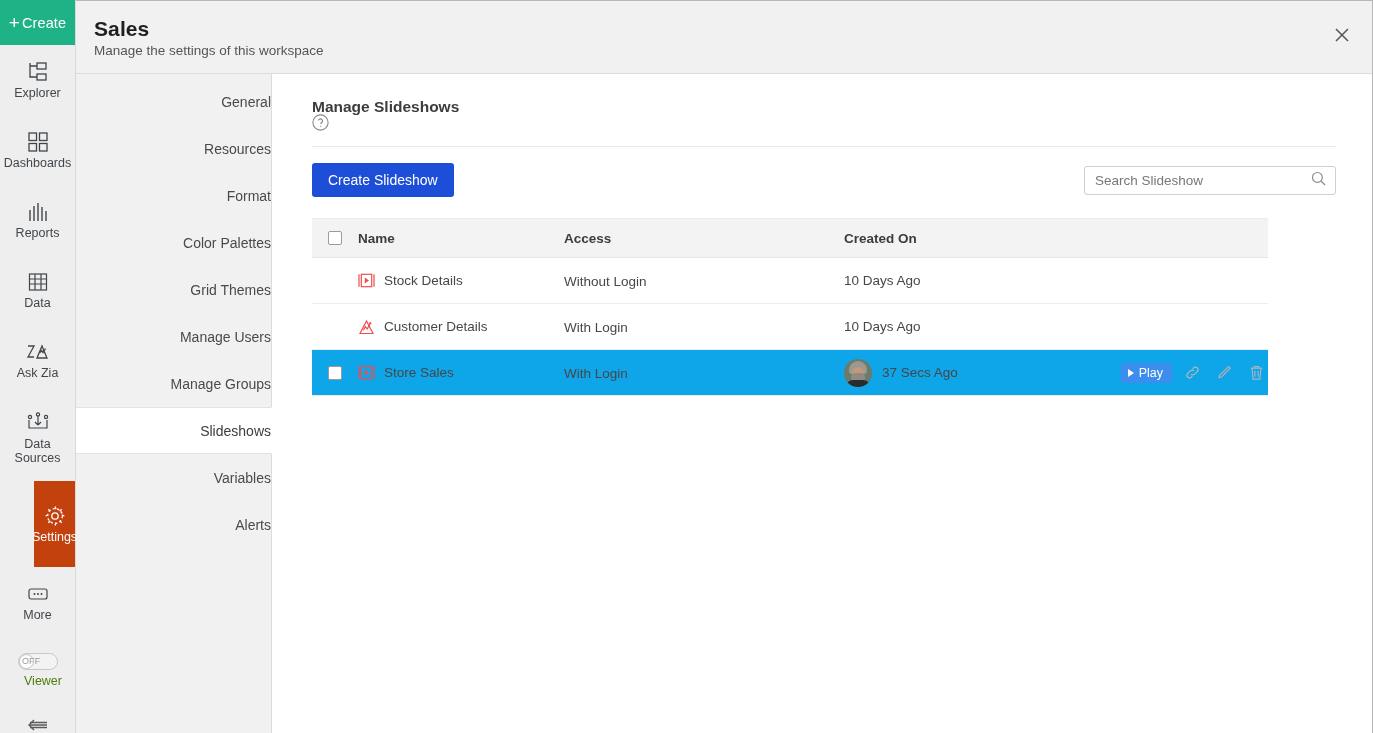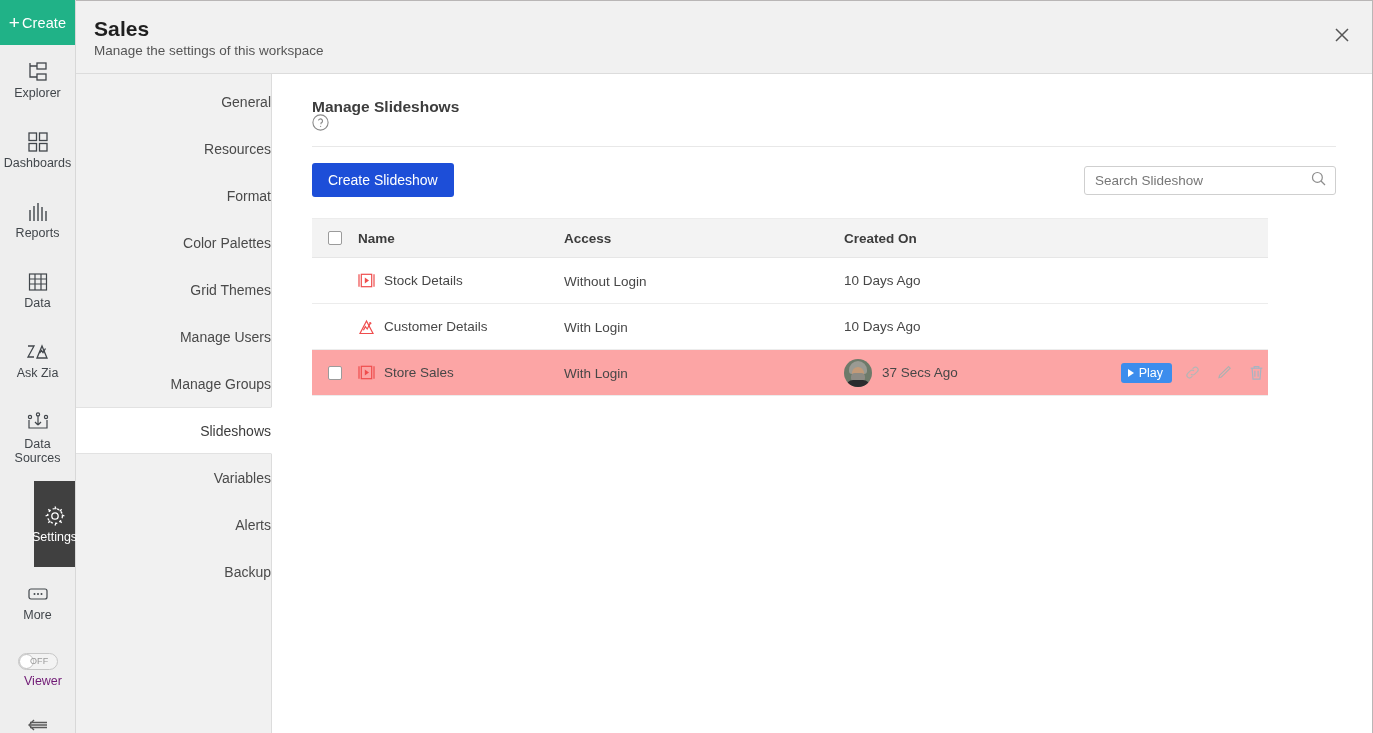--- a/index.html
+++ b/index.html
@@ -55,21 +55,21 @@
     color: #41464b;
     font-size: 12.5px;
     cursor: pointer;
     gap: 3px;
     padding: 4px 2px;
     text-align: center;
     line-height: 1.08;
   }
   .rail-item.two-line { height: 86px; }
   .rail-item.active {
-    background: #404040;
+    background: #c2410c;
     color: #ffffff;
     margin-left: 34px;
   }
   .rail-item.active svg { stroke: #ffffff; }
   .rail-item svg { stroke: #41464b; }
   .rail-icon { height: 24px; display: flex; align-items: center; justify-content: center; }
   .rail-label { white-space: pre-line; }
 
   .viewer-item {
     height: 66px;
@@ -83,24 +83,24 @@
     background: #f3f3f3;
     display: flex; align-items: center;
     position: relative;
   }
   .toggle .knob {
     width: 15px; height: 15px; border-radius: 50%;
     background: #ffffff; border: 1px solid #c2c2c2;
     position: absolute; left: 0px;
   }
   .toggle .off-label {
-    position: absolute; right: 8px;
+    position: absolute; right: 16px;
     font-size: 9px; color: #9a9a9a; letter-spacing: .2px;
   }
-  .viewer-label { font-size: 12.5px; color: #701a75; margin-left: 11px; }
+  .viewer-label { font-size: 12.5px; color: #4d7c0f; margin-left: 11px; }
   .collapse-item {
     height: 48px;
     display: flex; align-items: center; justify-content: center;
     cursor: pointer;
   }
 
   
   .panel {
     flex: 1;
     display: flex; flex-direction: column;
@@ -216,21 +216,21 @@
   }
   .thead {
     background: #f3f3f3;
     border-top: 1px solid #ececec;
     border-bottom: 1px solid #e6e6e6;
     font-weight: bold;
     color: #3c3c3c;
     font-size: 13.5px;
     height: 40px;
   }
-  .trow.hovered { background: #fca5a5; }
+  .trow.hovered { background: #0ea5e9; }
   .col-check { width: 46px; flex: 0 0 46px; display: flex; align-items: center; justify-content: center; }
   .col-name  { width: 206px; flex: 0 0 206px; display: flex; align-items: center; gap: 9px; }
   .col-access{ width: 280px; flex: 0 0 280px; }
   .col-created { flex: 1; display: flex; align-items: center; gap: 10px; }
   .cell-text { font-size: 13.5px; color: #474747; }
   .thead .cell-text { font-weight: bold; color: #3c3c3c; }
 
   .checkbox {
     width: 14px; height: 14px;
     border: 1px solid #9b9b9b;
@@ -460,23 +460,20 @@
           <span>Manage Groups</span>
           </div>
         <div class="nav-item active">
           <span>Slideshows</span>
           </div>
         <div class="nav-item">
           <span>Variables</span>
           </div>
         <div class="nav-item">
           <span>Alerts</span>
-          </div>
-        <div class="nav-item">
-          <span>Backup</span>
           </div>
       </div>
 
       <div class="content">
 
         <div class="content-head">
           <div class="content-title">Manage Slideshows</div>
           <div class="help-icon">
             <svg width="17" height="17" viewBox="0 0 17 17" fill="none" stroke="#8a8a8a" stroke-width="1.1">
               <circle cx="8.5" cy="8.5" r="7.6"></circle>

